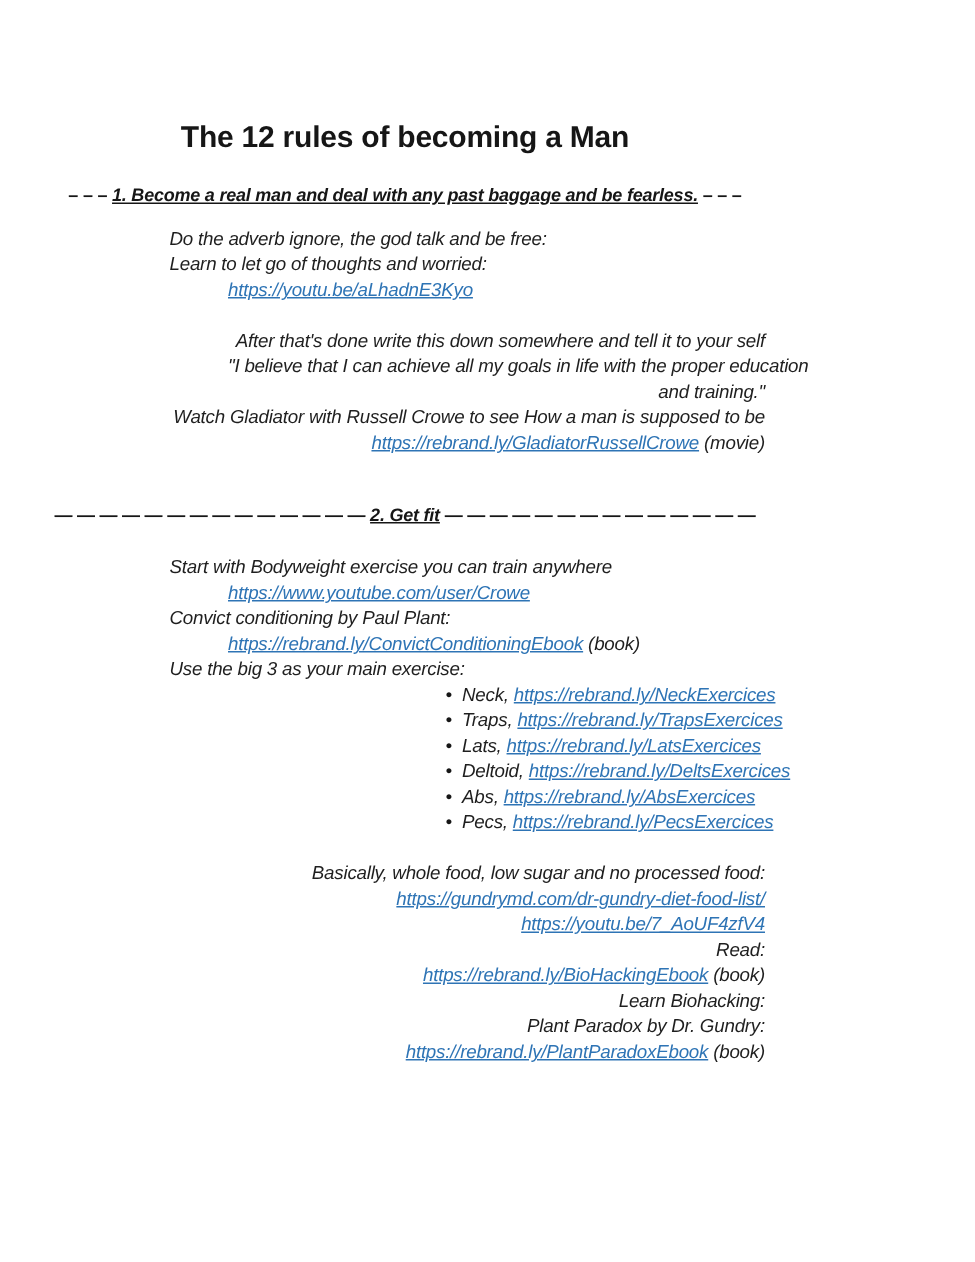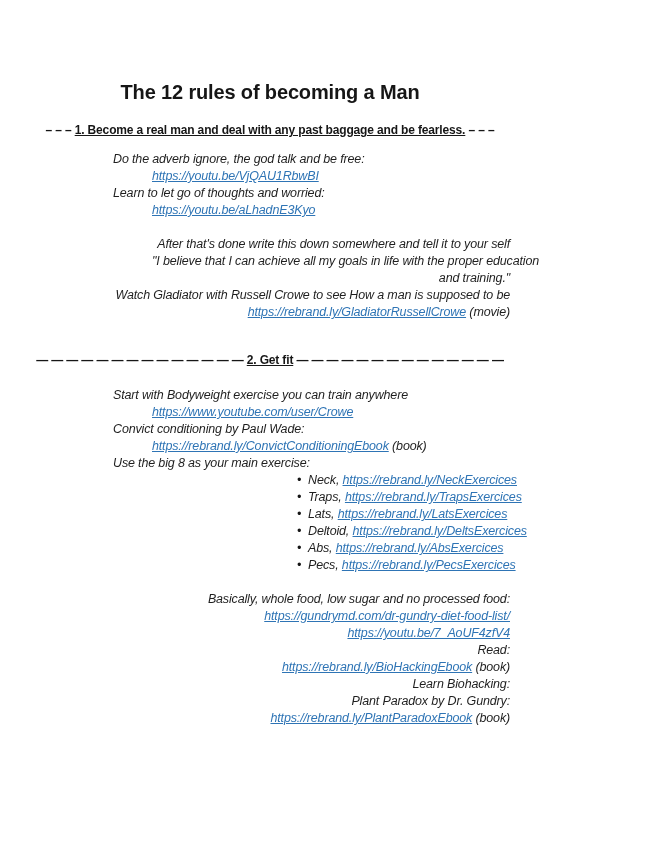--- a/index.html
+++ b/index.html
@@ -23,21 +23,21 @@
   .heading {
     text-align: center;
     font-weight: bold;
     font-size: 12px;
     line-height: 16px;
     white-space: nowrap;
     color: #161616;
   }
   .heading.h1 { margin: 18px 0 13px 0; }
   .heading.h2 { margin: 31px 0 19px 0; }
-  .heading .hlabel { text-decoration: underline; }
+  .heading .hlabel { text-decoration: underline; font-style: italic; }
   .block {
     margin-left: 113px;
     margin-right: 30px;
     font-size: 12.5px;
     line-height: 17px;
     font-style: italic;
   }
   .block + .block { margin-top: 17px; text-align: right; }
   .line { white-space: nowrap; }
   .line.i0 { padding-left: 0; }
@@ -54,38 +54,37 @@
 </head>
 <body>
 
 <div class="page">
   <div class="content">
     <div class="title">The 12 rules of becoming a Man</div>
     <div>
         <div class="heading h1"><span class="dash">– – – </span><span class="hlabel">1. Become a real man and deal with any past baggage and be fearless.</span><span class="dash"> – – –</span></div>
         <div class="block">
           <div class="line i0"><span>Do the adverb ignore, the god talk and be free:</span></div>
-          <div class="line i1"><a class="link">https://youtu.be/VjQAU1RbwBI</a></div>
           <div class="line i0"><span>Learn to let go of thoughts and worried:</span></div>
           <div class="line i1"><a class="link">https://youtu.be/aLhadnE3Kyo</a></div>
         </div>
         <div class="block">
           <div class="line i0"><span>After that's done write this down somewhere and tell it to your self</span></div>
           <div class="line i1"><span>"I believe that I can achieve all my goals in life with the proper education</span></div>
           <div class="line i1"><span>and training."</span></div>
           <div class="line i0"><span>Watch Gladiator with Russell Crowe to see How a man is supposed to be</span></div>
           <div class="line i1"><a class="link">https://rebrand.ly/GladiatorRussellCrowe</a><span> (movie)</span></div>
         </div>
         <div class="heading h2"><span class="dash">— — — — — — — — — — — — — — </span><span class="hlabel">2. Get fit</span><span class="dash"> — — — — — — — — — — — — — —</span></div>
         <div class="block">
           <div class="line i0"><span>Start with Bodyweight exercise you can train anywhere</span></div>
           <div class="line i1"><a class="link">https://www.youtube.com/user/Crowe</a></div>
-          <div class="line i0"><span>Convict conditioning by Paul Wade:</span></div>
+          <div class="line i0"><span>Convict conditioning by Paul Plant:</span></div>
           <div class="line i1"><a class="link">https://rebrand.ly/ConvictConditioningEbook</a><span> (book)</span></div>
-          <div class="line i0"><span>Use the big 8 as your main exercise:</span></div>
+          <div class="line i0"><span>Use the big 3 as your main exercise:</span></div>
           <div class="line bullet"><span class="marker">•</span><span>Neck, </span><a class="link">https://rebrand.ly/NeckExercices</a></div>
           <div class="line bullet"><span class="marker">•</span><span>Traps, </span><a class="link">https://rebrand.ly/TrapsExercices</a></div>
           <div class="line bullet"><span class="marker">•</span><span>Lats, </span><a class="link">https://rebrand.ly/LatsExercices</a></div>
           <div class="line bullet"><span class="marker">•</span><span>Deltoid, </span><a class="link">https://rebrand.ly/DeltsExercices</a></div>
           <div class="line bullet"><span class="marker">•</span><span>Abs, </span><a class="link">https://rebrand.ly/AbsExercices</a></div>
           <div class="line bullet"><span class="marker">•</span><span>Pecs, </span><a class="link">https://rebrand.ly/PecsExercices</a></div>
         </div>
         <div class="block">
           <div class="line i0"><span>Basically, whole food, low sugar and no processed food:</span></div>
           <div class="line i1"><a class="link">https://gundrymd.com/dr-gundry-diet-food-list/</a></div>

